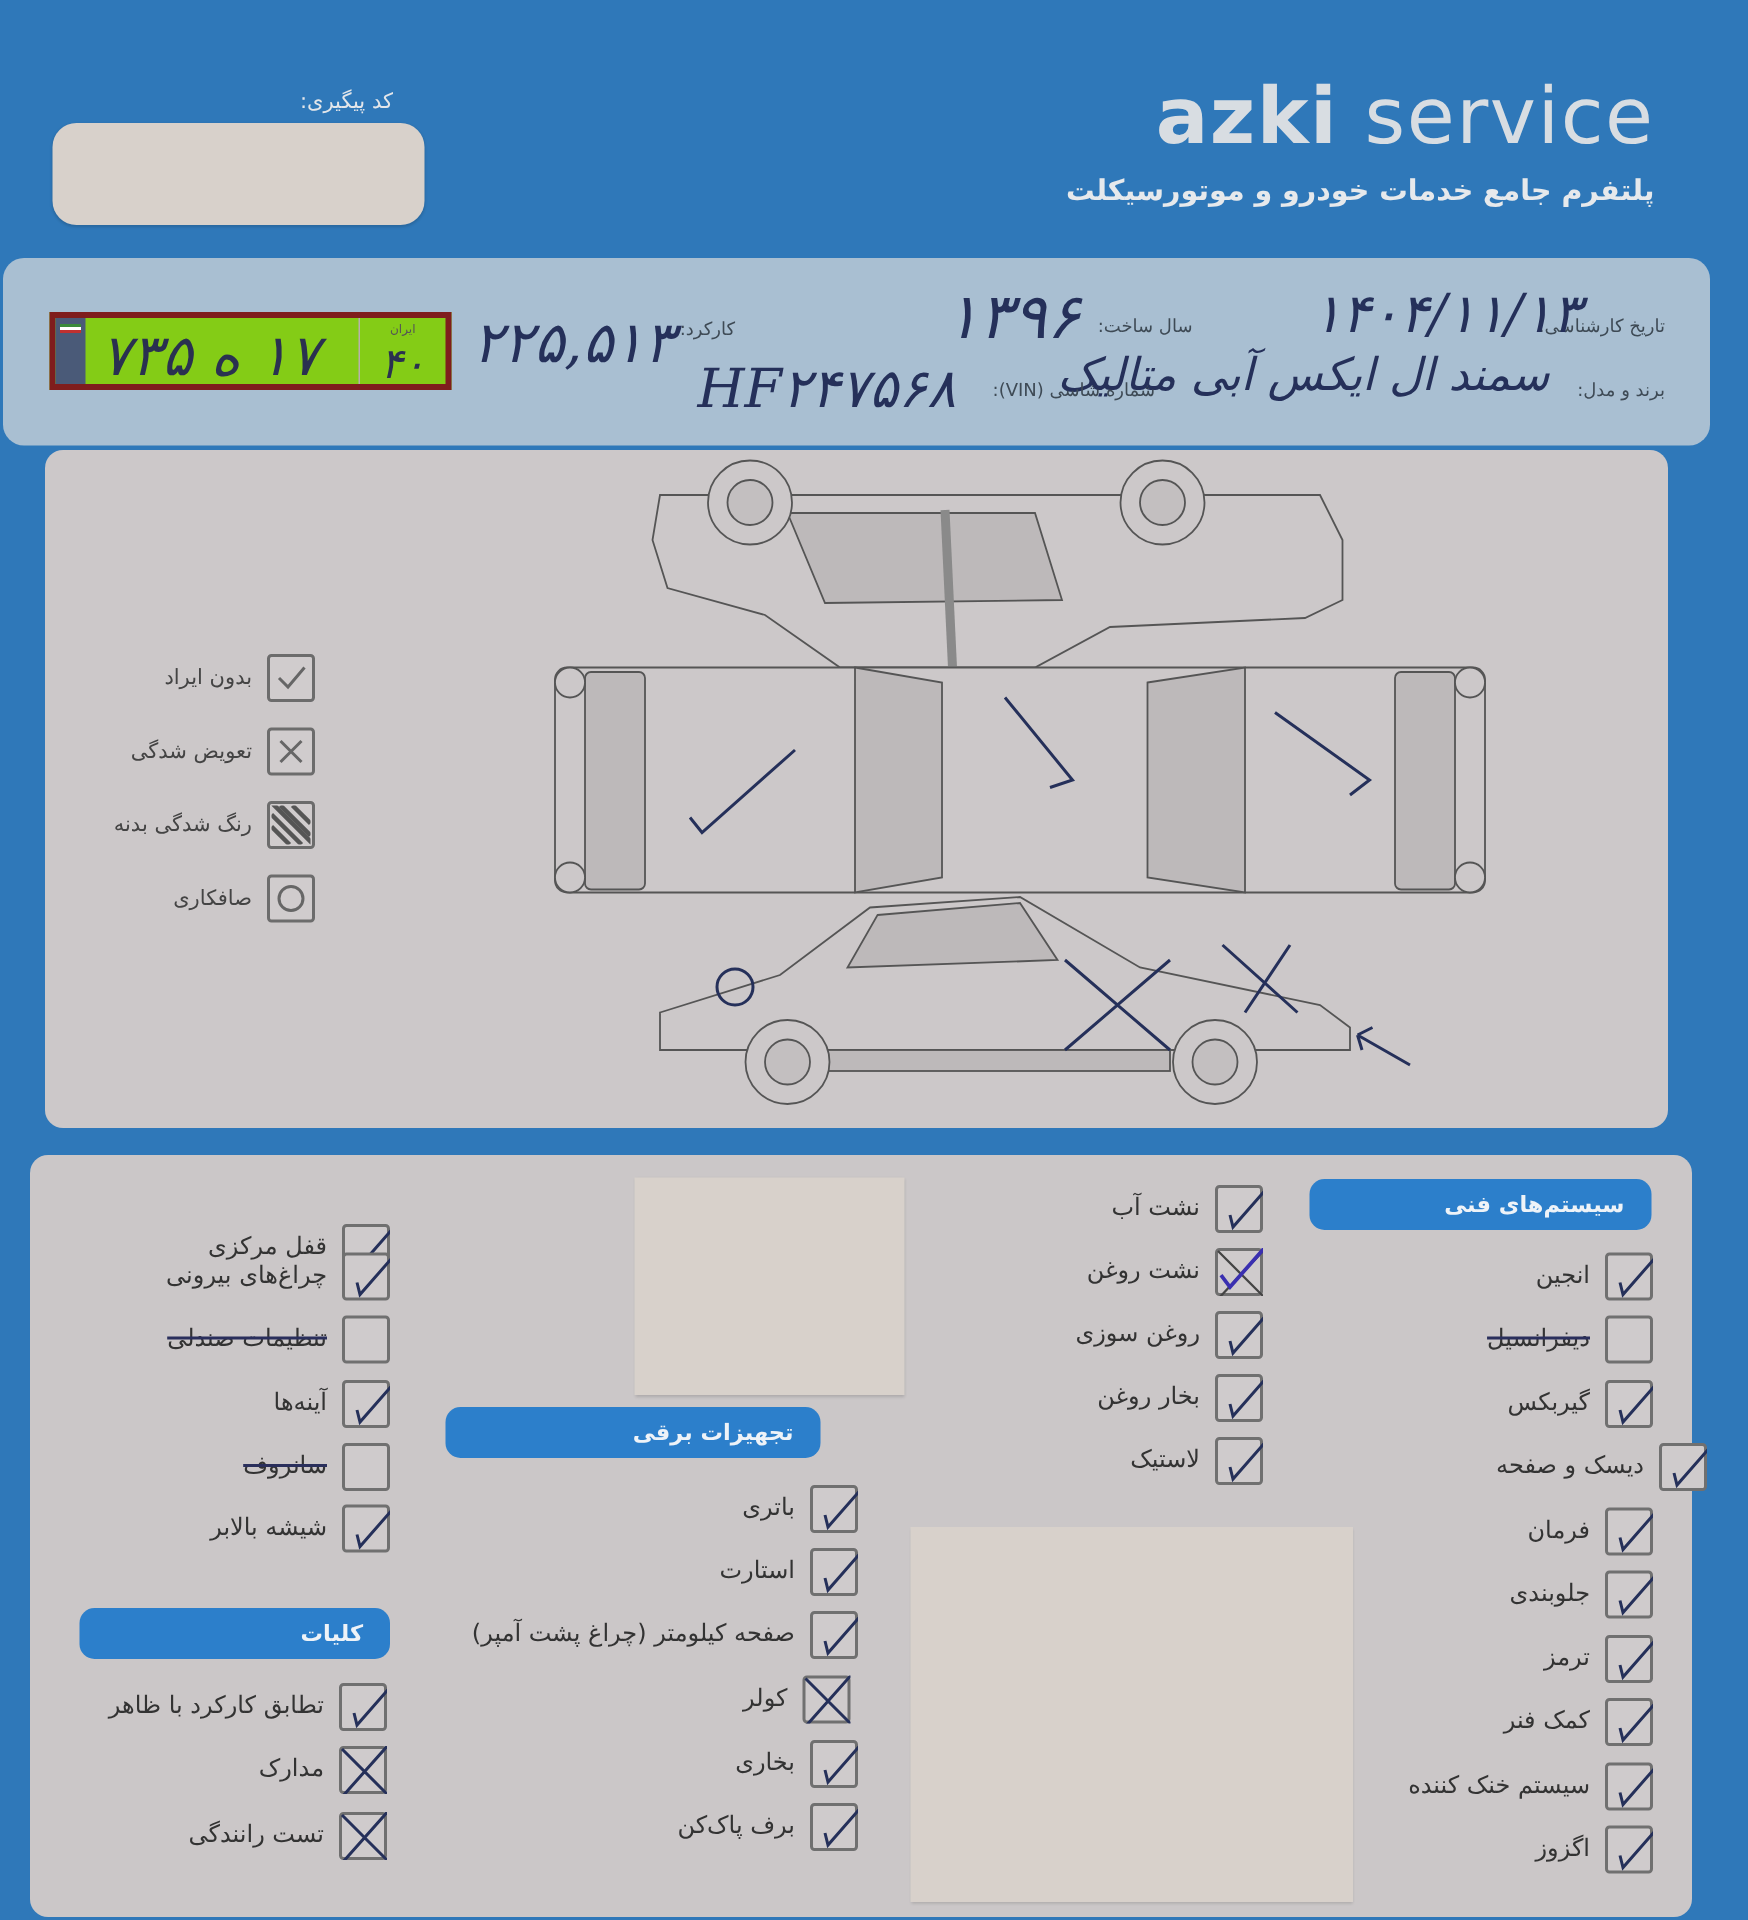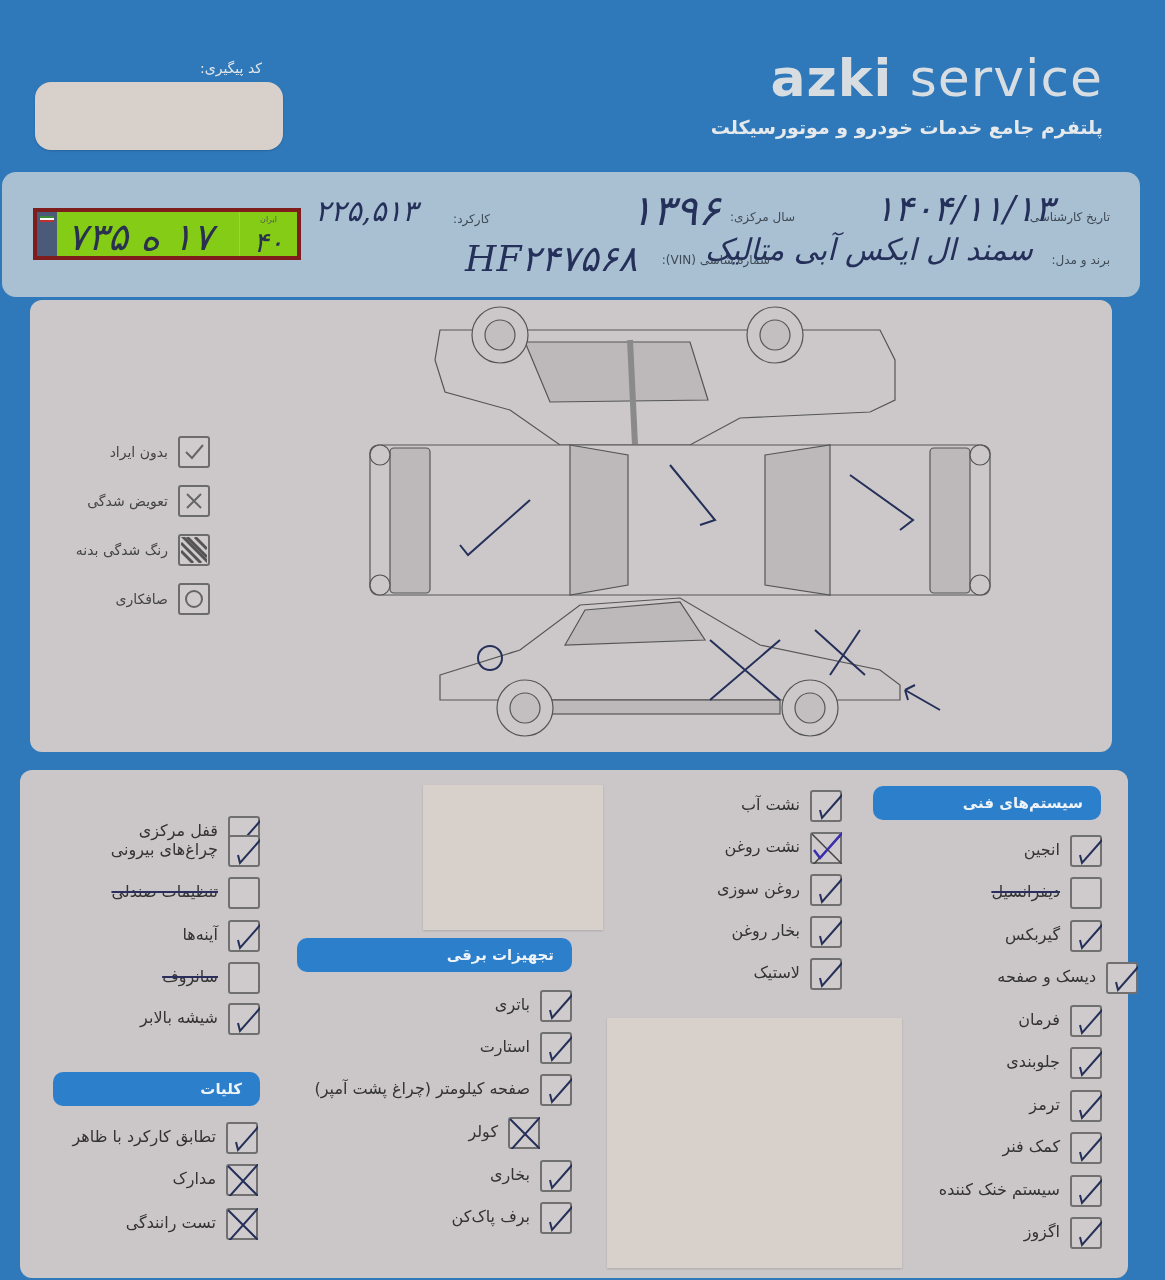--- a/index.html
+++ b/index.html
@@ -48,23 +48,23 @@
 <div class="abs plate">
   <div class="flag"></div>
   <div class="main">۱۷ ه ۷۳۵</div>
   <div class="code">
     <div class="lbl">ایران</div>
     <div class="val">۴۰</div>
   </div>
 </div>
 
 <div class="abs f-label" style="right:675px;top:212px">کارکرد:</div>
-<div class="abs hand" style="left:315px;top:194px;font-size:29px">۲۲۵,۵۱۳</div>
-
-<div class="abs f-label" style="right:370px;top:210px">سال مرکزی:</div>
+<div class="abs hand" style="left:315px;top:206px;font-size:38px">۲۲۵,۵۱۳</div>
+
+<div class="abs f-label" style="right:370px;top:210px">سال ساخت:</div>
 <div class="abs hand" style="left:630px;top:186px;font-size:42px">۱۳۹۶</div>
 
 <div class="abs f-label" style="right:55px;top:210px">تاریخ کارشناسی:</div>
 <div class="abs hand" style="left:875px;top:188px;font-size:36px;direction:ltr">۱۴۰۴/۱۱/۱۳</div>
 
 <div class="abs f-label" style="right:55px;top:253px">برند و مدل:</div>
 <div class="abs hand" style="right:132px;top:232px;font-size:30px;direction:rtl">سمند ال ایکس آبی متالیک</div>
 
 <div class="abs f-label" style="right:395px;top:253px">شماره شاسی (VIN):</div>
 <div class="abs hand" style="left:465px;top:238px;font-size:36px;direction:ltr">HF۲۴۷۵۶۸</div>
@@ -272,21 +272,21 @@
     <div class="row" style="left: 810px; top: 958px; transform: translateX(0px); direction: ltr;">
       <span class="lbl" style="position:absolute;right:42px;top:5px">لاستیک</span>
       <div class="cb">
         <svg class="mark" viewBox="0 0 32 32">
           <path d="M10 20 L12 28 L40 -4" stroke="#25305a" stroke-width="2" fill="none"></path>
         </svg>
       </div>
     </div>
   </div>
 
-<div class="abs sect-head" style="left:297px;top:938px;width:275px">تجهیزات برقی</div>
+<div class="abs sect-head" style="left:297px;top:938px;width:250px">تجهیزات برقی</div>
 <div id="elec-list">
     <div class="row" style="left: 540px; top: 990px; transform: translateX(0px); direction: ltr;">
       <span class="lbl" style="position:absolute;right:42px;top:5px">باتری</span>
       <div class="cb">
         <svg class="mark" viewBox="0 0 32 32">
           <path d="M10 20 L12 28 L40 -4" stroke="#25305a" stroke-width="2" fill="none"></path>
         </svg>
       </div>
     </div>
     <div class="row" style="left: 540px; top: 1032px; transform: translateX(0px); direction: ltr;">
@@ -298,21 +298,21 @@
       </div>
     </div>
     <div class="row" style="left: 540px; top: 1074px; transform: translateX(0px); direction: ltr;">
       <span class="lbl" style="position:absolute;right:42px;top:5px">صفحه کیلومتر (چراغ پشت آمپر)</span>
       <div class="cb">
         <svg class="mark" viewBox="0 0 32 32">
           <path d="M10 20 L12 28 L40 -4" stroke="#25305a" stroke-width="2" fill="none"></path>
         </svg>
       </div>
     </div>
-    <div class="row" style="left: 508px; top: 1117px; transform: translateX(0px); direction: ltr;">
+    <div class="row" style="left: 535px; top: 1117px; transform: translateX(0px); direction: ltr;">
       <span class="lbl" style="position:absolute;right:42px;top:5px">کولر</span>
       <div class="cb">
         <svg class="mark" viewBox="0 0 32 32">
           <path d="M2 2 L34 34 M34 -2 L2 34" stroke="#25305a" stroke-width="2" fill="none"></path>
         </svg>
       </div>
     </div>
     <div class="row" style="left: 540px; top: 1160px; transform: translateX(0px); direction: ltr;">
       <span class="lbl" style="position:absolute;right:42px;top:5px">بخاری</span>
       <div class="cb">

